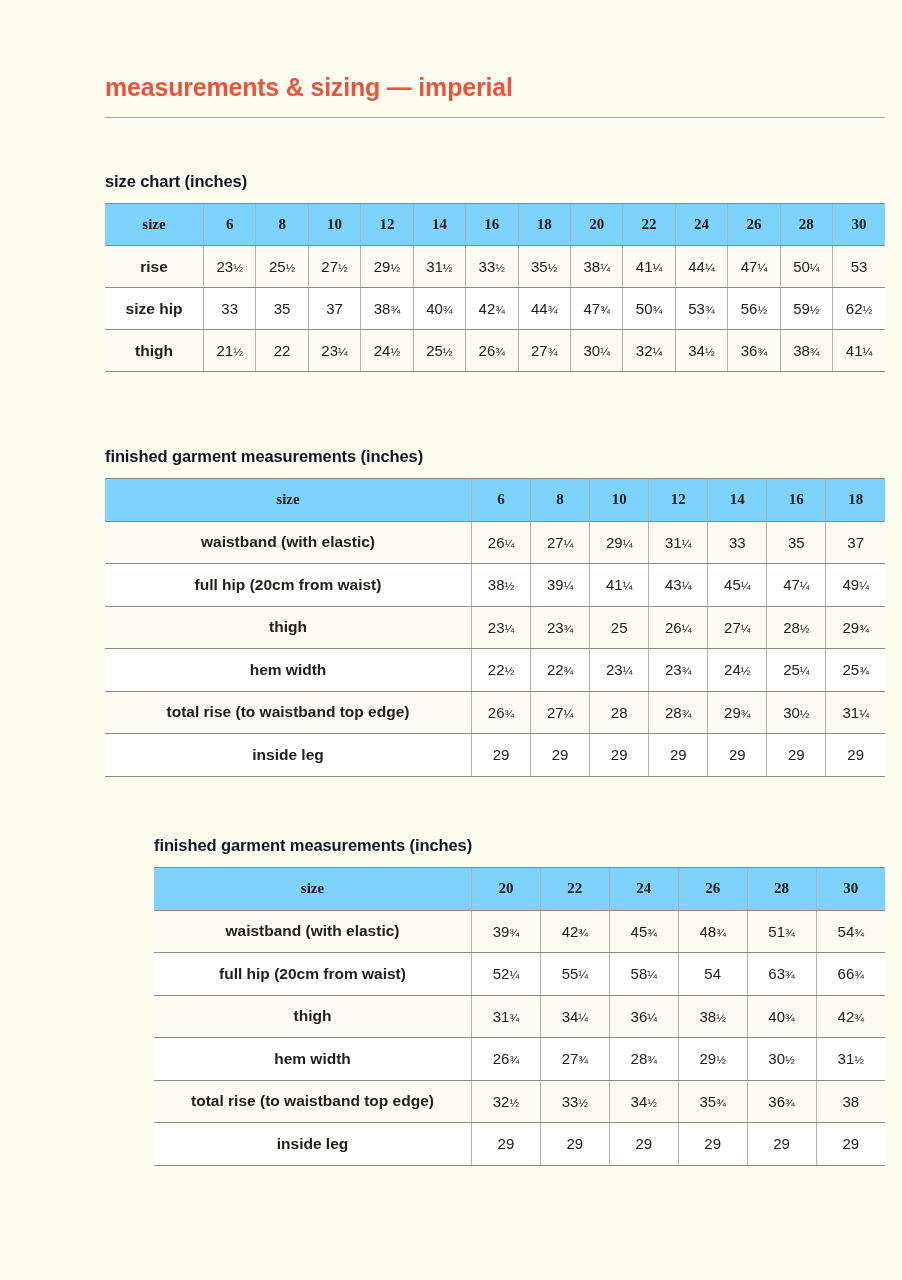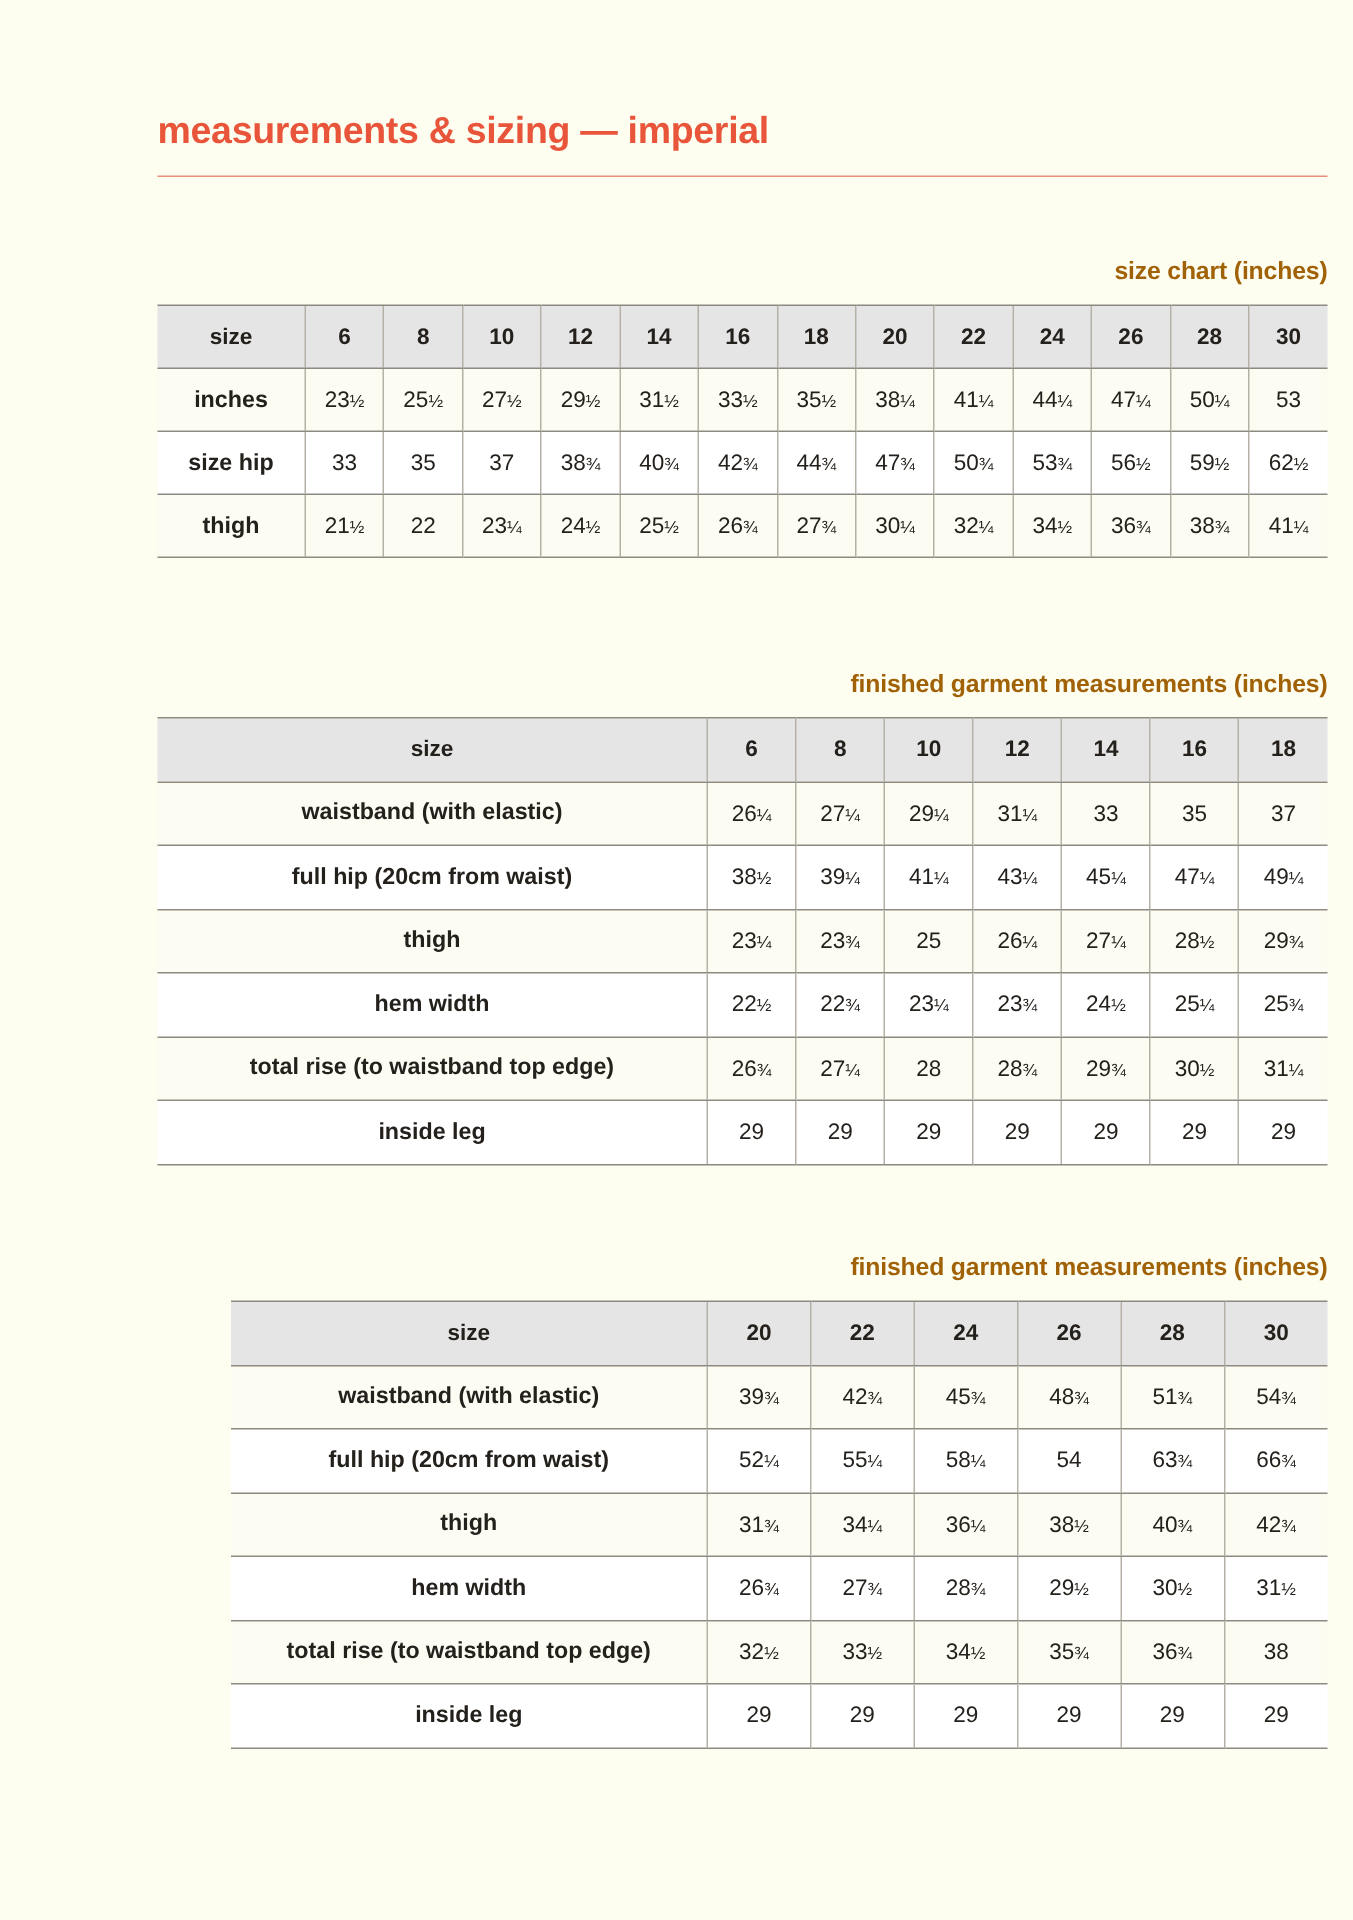--- a/index.html
+++ b/index.html
@@ -44,24 +44,24 @@
     height: 1.5px;
     background: #e8907b;
     width: 100%;
   }
 
   
   .table-block {
     position: absolute;
   }
   .table-caption {
-    text-align: right;
+    text-align: left;
     font-size: 16.5px;
     font-weight: bold;
-    color: #a16207;
+    color: #0f172a;
     margin-bottom: 12px;
     letter-spacing: -0.1px;
   }
   table.sizing {
     border-collapse: collapse;
     table-layout: fixed;
     width: 100%;
   }
   table.sizing td, table.sizing th {
     border-top: 1.2px solid #8d8a82;
@@ -81,21 +81,21 @@
     font-size: 15px;
   }
   table.sizing tbody th.rowlabel {
     font-weight: bold;
     font-size: 15.5px;
   }
   table.sizing tbody td.val {
     font-size: 15px;
   }
   
-  table.sizing thead tr { background: #e5e5e5; }
+  table.sizing thead tr { background: #7dd3fc; font-family: Liberation Serif, serif; }
   table.sizing tbody tr:nth-child(odd)  { background: #fcfcf2; }
   table.sizing tbody tr:nth-child(even) { background: #ffffff; }
 
   
   .fr { font-size: 0.78em; }
 
   
   #block-size-chart {
     left: 61px;
     top: 172px;
@@ -163,21 +163,21 @@
             <th class="vsep">20</th>
             <th class="vsep">22</th>
             <th class="vsep">24</th>
             <th class="vsep">26</th>
             <th class="vsep">28</th>
             <th class="vsep">30</th>
           </tr>
         </thead>
         <tbody>
           <tr>
-            <th class="rowlabel">inches</th>
+            <th class="rowlabel">rise</th>
             <td class="val vsep">23<span class="fr">½</span></td>
             <td class="val vsep">25<span class="fr">½</span></td>
             <td class="val vsep">27<span class="fr">½</span></td>
             <td class="val vsep">29<span class="fr">½</span></td>
             <td class="val vsep">31<span class="fr">½</span></td>
             <td class="val vsep">33<span class="fr">½</span></td>
             <td class="val vsep">35<span class="fr">½</span></td>
             <td class="val vsep">38<span class="fr">¼</span></td>
             <td class="val vsep">41<span class="fr">¼</span></td>
             <td class="val vsep">44<span class="fr">¼</span></td>

